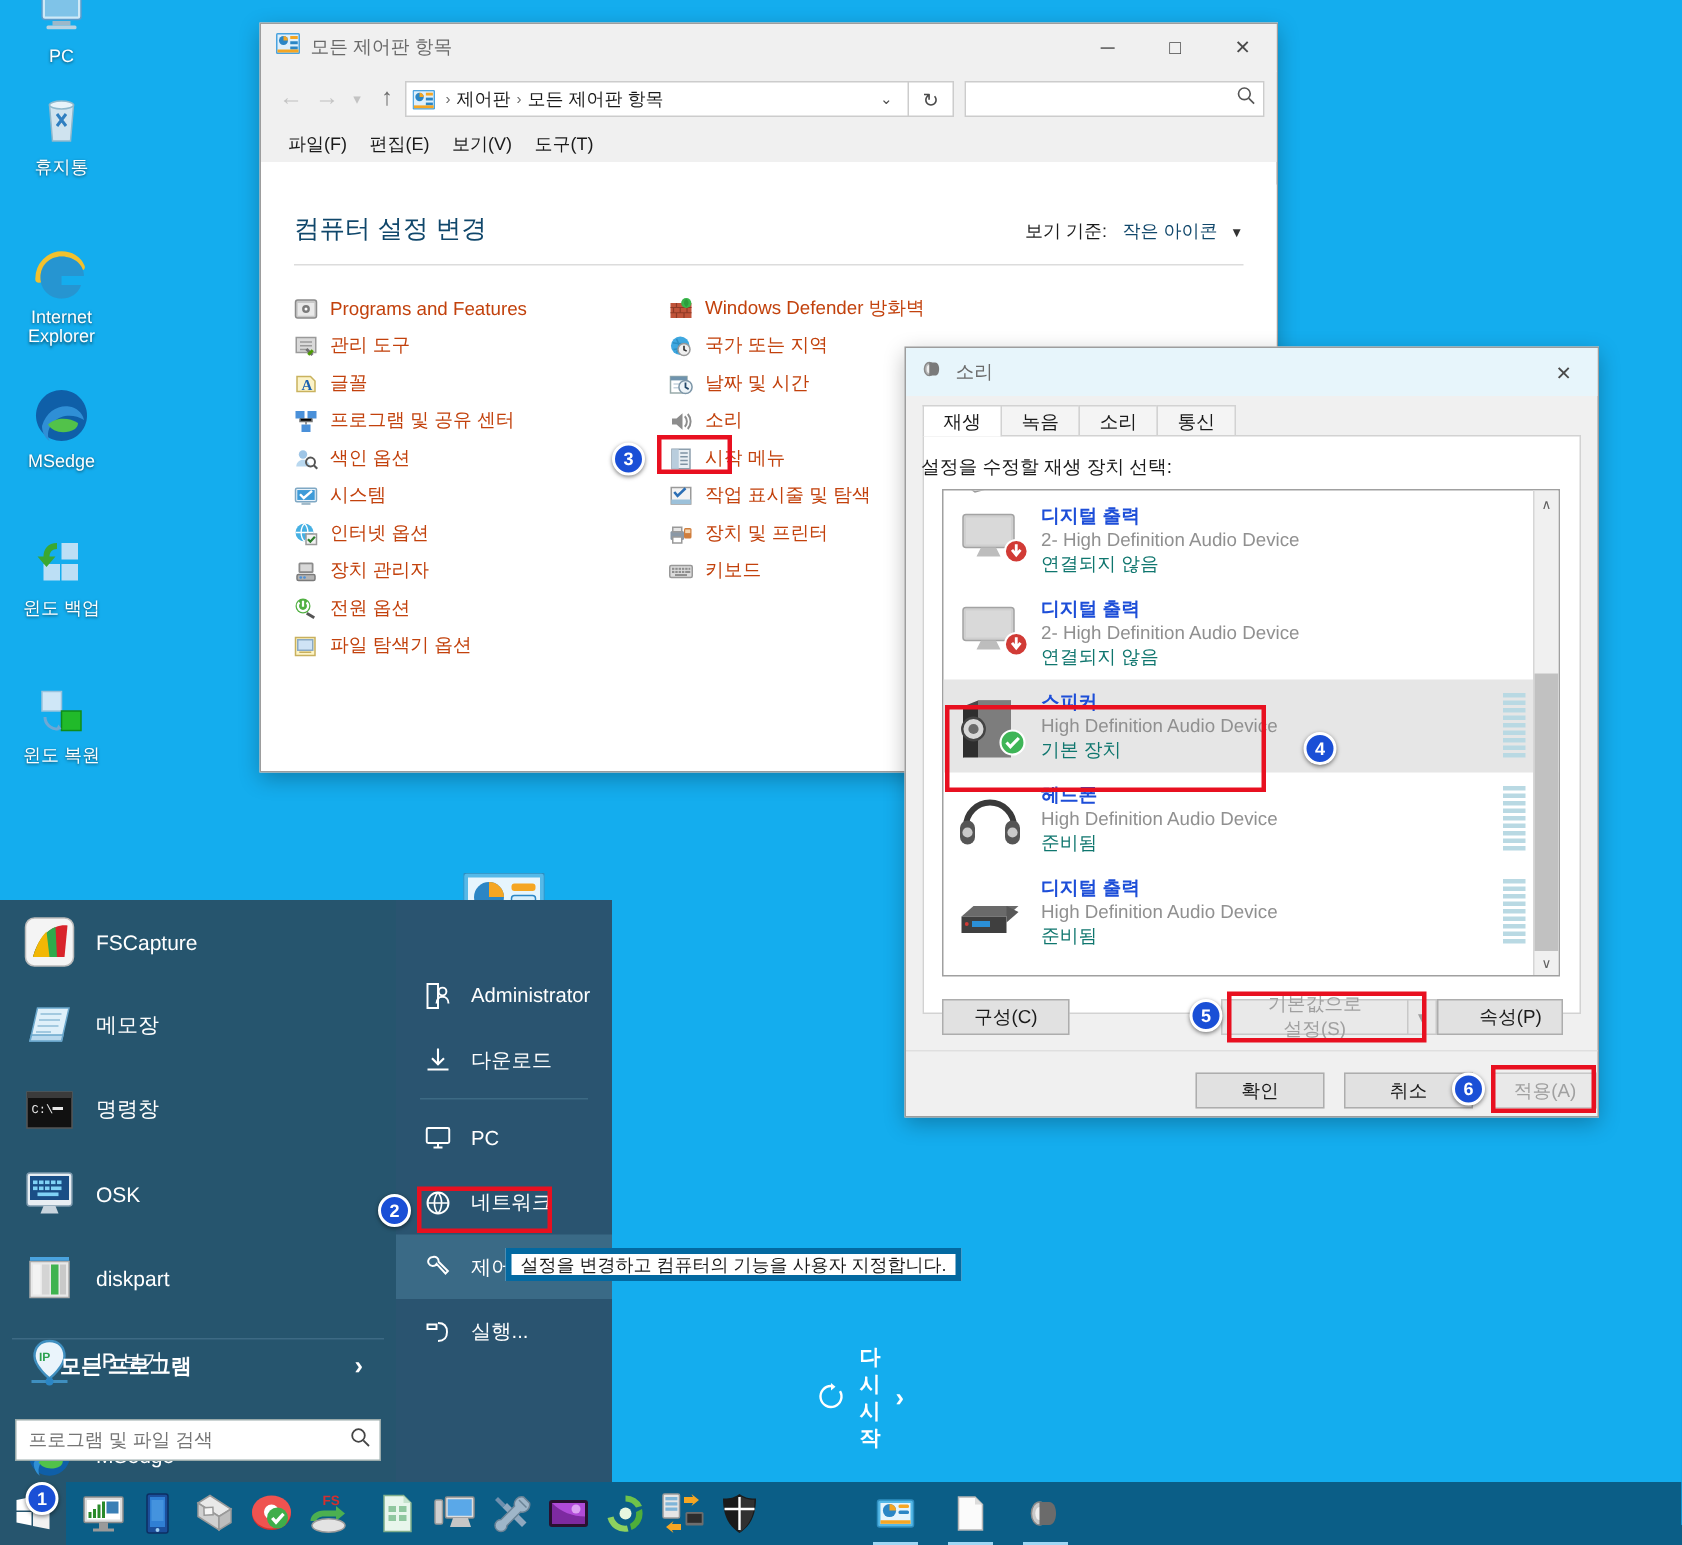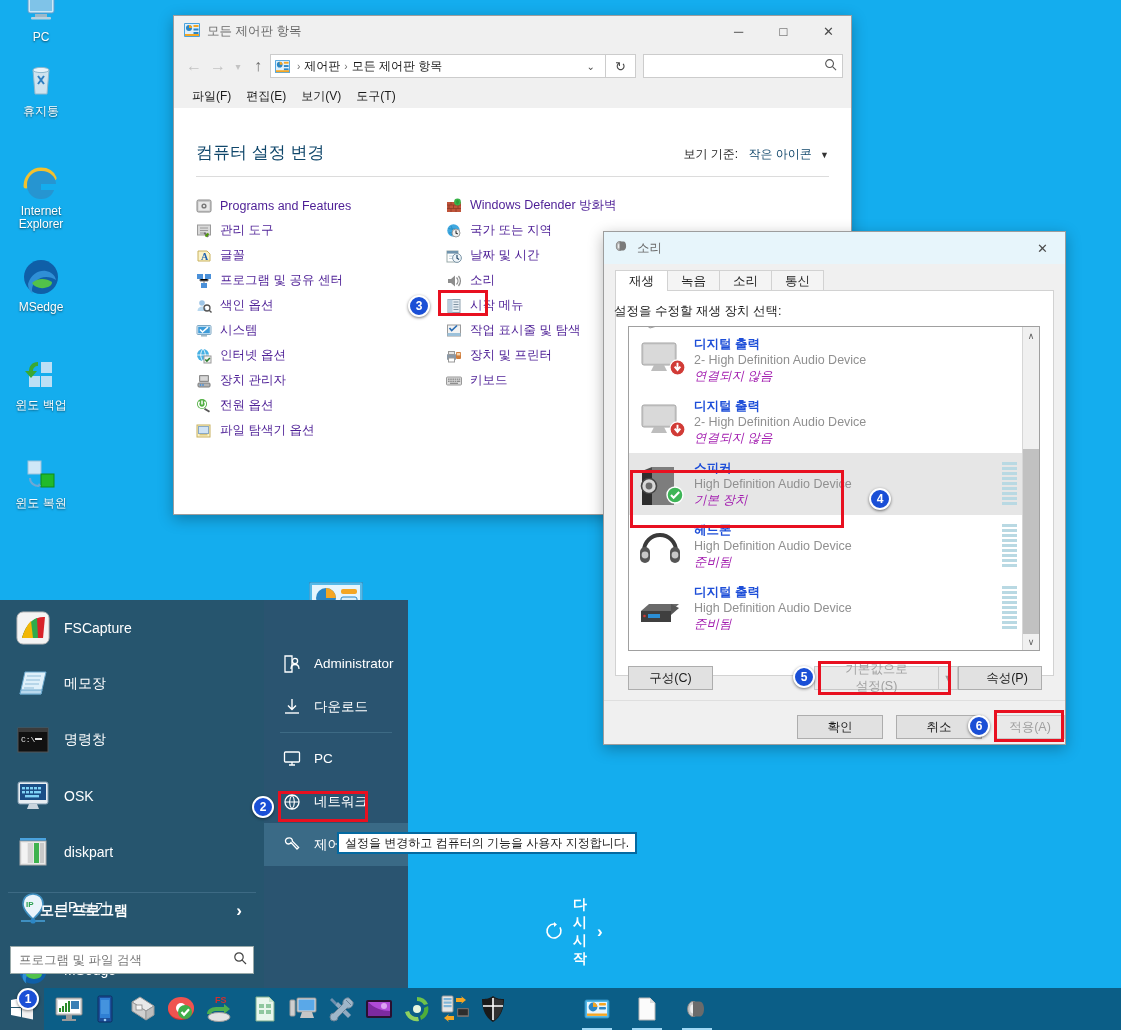--- a/index.html
+++ b/index.html
@@ -50,41 +50,41 @@
   .cpl-head h1 { margin:0; font-size:17px; font-weight:400; color:#10476b; }
   .viewby { margin-left:auto; font-size:12px; color:#1a1a1a; padding-top:5px; }
   .viewby b { font-weight:400; }
   .viewby .vv { color:#10476b; margin-left:7px; }
   .viewby .vcaret { font-size:9px; margin-left:5px; color:#333; }
   .cpl-rule { height:1px; background:#dcdcdc; margin:12px 22px 0 22px; }
   .cpl-cols { display:flex; padding:16px 0 0 0; }
   .cpl-col { width:238px; }
   .cpl-col:first-child { margin-left:22px; }
   .cpl-col:last-child { margin-left:12px; }
-  .cpl-item { display:flex; align-items:center; height:25px; font-size:12.5px; color:#4c1d95; }
+  .cpl-item { display:flex; align-items:center; height:25px; font-size:12.5px; color:#c2410c; }
   .cpl-item .ci { width:16px; height:16px; margin-right:8px; flex:0 0 16px; }
 
   
   #snd { left:603px; top:231px; width:463px; height:514px; background:#f0f0f0; }
   #snd .titlebar { background:#e7f5fb; }
   #snd .tab-strip { position:absolute; left:11px; top:38px; right:11px; height:21px; display:flex;
                     font-size:12.5px; }
   .tab { padding:2px 13px 0 13px; border:1px solid #d2d2d2; border-bottom:none; background:#f4f4f4;
          color:#1a1a1a; height:21px; margin-right:-1px; }
   .tab.active { background:#fff; border-color:#d2d2d2; position:relative; z-index:2; }
   
   #devlist { position:absolute; left:628px; top:326px; width:412px; height:325px;
              border:1px solid #a0a0a0; background:#fff; overflow:hidden; }
   .dev { display:flex; align-items:center; height:62px; padding:0 0 0 7px; position:relative; }
   .dev.sel { background:#e6e6e6; }
   .dev .dicon { width:54px; height:50px; flex:0 0 54px; position:relative; }
   .dev .dtxt { margin-left:4px; line-height:16px; }
   .dev .dname { font-size:12.5px; font-weight:bold; color:#1d4ed8; }
   .dev .ddesc { font-size:12.5px; color:#909090; }
-  .dev .dstat { font-size:12.5px; color:#a21caf;font-style:italic; }
+  .dev .dstat { font-size:12.5px; color:#0f766e; }
   .vu { position:absolute; right:22px; top:50%; transform:translateY(-50%);
         width:15px; height:44px; }
   .vu i { display:block; height:3px; background:#b9d9e3; margin-bottom:2px; }
   
   .vsb { position:absolute; right:0; top:0; bottom:0; width:17px; background:#f0f0f0;
          border-left:1px solid #d6d6d6; }
   .vsb .arw { height:17px; display:flex; align-items:center; justify-content:center;
               color:#606060; font-size:9px; }
   .vsb .arw.bot { position:absolute; bottom:0; left:0; right:0; }
   .vsb .thumb { position:absolute; left:0; right:0; background:#c1c1c1; }
@@ -114,21 +114,21 @@
              display:flex; align-items:center; color:#fff; font-size:14px; font-weight:bold; }
   #allprog .apdiv { position:absolute; left:8px; right:8px; top:0; height:1px; background:#3d6a84; }
   #searchfield { position:absolute; left:10px; bottom:14px; width:244px; height:28px;
                  background:#fff; border:1px solid #9aa; display:flex; align-items:center;
                  padding:0 6px; }
   #searchfield input { border:0; outline:0; flex:1; font-size:12.5px; font-family:inherit; color:#1a1a1a; min-width:0; }
   #restart { position:absolute; left:280px; bottom:20px; display:flex; align-items:center;
              color:#fff; font-size:14px; font-weight:bold; }
   #cplthumb { position:absolute; left:309px; top:-18px; width:54px; height:40px; }
   #tooltip { position:absolute; left:337px; top:832px; height:22px; background:#fff;
-             border:2px solid #0369a1; font-size:12px; color:#1a1a1a; display:flex;
+             border:4px solid #0369a1; font-size:12px; color:#1a1a1a; display:flex;
              align-items:center; padding:0 6px; }
 
   
   #taskbar { position:absolute; left:0; bottom:0; width:1121px; height:42px; background:#0b5e87; }
   #startbtn { position:absolute; left:0; top:0; width:44px; height:42px; background:#26556e;
               display:flex; align-items:center; justify-content:center; }
   .tbitem { position:absolute; top:4px; width:34px; height:34px; display:flex;
             align-items:center; justify-content:center; }
   .tbitem.run::after { content:""; position:absolute; bottom:-4px; left:2px; right:2px;
                        height:2px; background:#9fd8f5; }
@@ -816,20 +816,29 @@
       <span>네트워크</span>
     </div>
     <div class="sm-r-item" style="background:#3a6a86;">
       <span class="ricon">
           <svg width="20" height="20" viewBox="0 0 20 20">
             <path d="M6.5 3 a3 3 0 1 0 2.5 4.6 l6 6.4 1.6-1.6 -6.2-6.2 A3 3 0 0 0 6.5 3z" fill="none" stroke="#fff" stroke-width="1.3"></path>
           </svg>
         </span>
       <span>제어판</span>
     </div>
+    <div class="sm-r-item">
+      <span class="ricon">
+          <svg width="20" height="20" viewBox="0 0 20 20">
+            <path d="M3 5 h6 v3 h-6z" fill="none" stroke="#fff" stroke-width="1.3"></path>
+            <path d="M10 4 c4 0 6 2.4 6 6 s-2 6-6 6" fill="none" stroke="#fff" stroke-width="1.3"></path>
+          </svg>
+        </span>
+      <span>실행...</span>
+    </div>
 
     <div id="restart">
       <span style="margin-right:9px;"><svg width="20" height="20" viewBox="0 0 20 20">
             <path d="M10 3 a7 7 0 1 0 6 3.4" fill="none" stroke="#fff" stroke-width="1.6"></path>
             <path d="M10 1 v5 l3-2.5z" fill="#fff"></path>
           </svg></span>
       <span>다시 시작</span>
       <span style="margin-left:10px;font-size:17px;">›</span>
     </div>
   </div>

